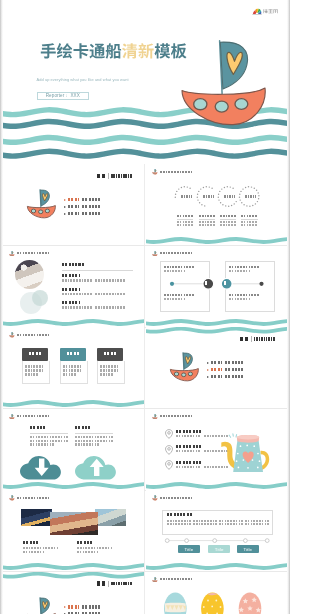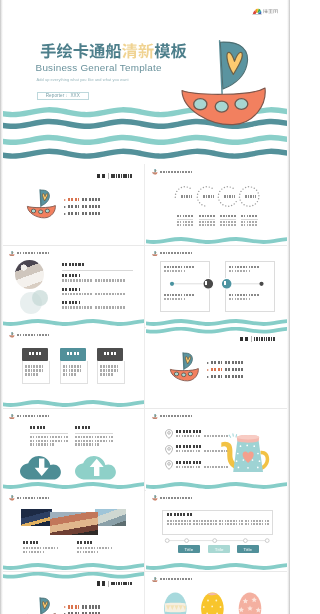--- a/index.html
+++ b/index.html
@@ -615,19 +615,18 @@
       </g>
     </svg>
 
     
     <svg class="hero-title" width="284" height="142" viewBox="3 20 284 142" style="position:absolute;left:0;top:0;">
       <path d="M40.8 51.6V53.6H47.3V56.2C47.3 56.5 47.1 56.6 46.8 56.6C46.4 56.6 45 56.6 43.8 56.6C44.1 57.1 44.5 58 44.6 58.5C46.3 58.5 47.5 58.5 48.2 58.2C49 57.9 49.3 57.4 49.3 56.2V53.6H55.8V51.6H49.3V49.7H54.8V47.8H49.3V45.7C51.1 45.5 52.8 45.2 54.3 44.8L52.9 43.2C50.2 43.9 45.7 44.3 41.8 44.5C42 44.9 42.2 45.7 42.3 46.2C43.9 46.2 45.6 46.1 47.3 45.9V47.8H41.9V49.7H47.3V51.6Z M56.9 56 57.4 57.9C58.9 57.3 60.7 56.5 62.4 55.8L62.1 54.2C60.2 54.9 58.2 55.6 56.9 56ZM57.4 50.4C57.6 50.2 57.9 50.1 59.1 50C58.7 50.7 58.3 51.3 58.1 51.5C57.6 52.1 57.3 52.5 56.9 52.6C57.1 53.1 57.4 54 57.5 54.3C57.9 54.1 58.5 53.8 62.2 52.9C62.1 52.5 62.1 51.8 62.2 51.3L60 51.7C61 50.4 61.9 48.9 62.6 47.5L60.9 46.5C60.7 47.1 60.4 47.7 60.1 48.3L59 48.4C59.8 47.1 60.6 45.4 61.1 43.9L59.3 43.1C58.9 45 57.9 47.1 57.6 47.6C57.3 48.1 57.1 48.5 56.7 48.6C57 49.1 57.3 50 57.4 50.4ZM66.8 43.2C65.8 45.3 64.1 47.2 62.2 48.4C62.5 48.8 63 49.9 63.1 50.3C63.5 50.1 63.9 49.8 64.3 49.4V50.3H70.2V49.1C70.6 49.5 70.9 49.8 71.3 50.1C71.5 49.6 71.9 48.7 72.2 48.2C70.8 47.3 69.2 45.8 68.2 44.4L68.5 43.8ZM69.5 48.5H65.2C66 47.8 66.7 46.9 67.3 46C67.9 46.9 68.7 47.7 69.5 48.5ZM63.1 58.3C63.6 58 64.4 57.9 69.8 57.3C70 57.8 70.2 58.2 70.3 58.6L72 57.8C71.6 56.7 70.6 55 69.7 53.7L68.2 54.4C68.5 54.8 68.8 55.3 69 55.8L65.7 56.1C66.2 55.2 66.9 54.1 67.4 53.2H71.6V51.4H62.9V53.2H65.3C64.8 54.2 63.9 55.6 63.6 55.9C63.3 56.3 62.9 56.4 62.5 56.5C62.7 56.9 63 57.8 63.1 58.3Z M79.4 43.2V49H73.5V50.9H79.5V58.5H81.6V53.9C83.2 54.6 85.5 55.6 86.6 56.2L87.7 54.4C86.4 53.8 83.9 52.8 82.2 52.2L81.6 53.2V50.9H88.3V49H81.5V47H86.8V45.2H81.5V43.2Z M89.8 45C90.7 45.8 92 47 92.6 47.8L94 46.5C93.4 45.7 92.1 44.6 91.1 43.8ZM93.5 49.5H89.6V51.3H91.6V55.2C90.9 55.5 90.2 56.1 89.4 56.8L90.6 58.5C91.3 57.5 92.1 56.5 92.6 56.5C93 56.5 93.5 57 94.2 57.4C95.3 58 96.6 58.2 98.7 58.2C100.4 58.2 103.1 58.1 104.4 58C104.4 57.5 104.7 56.7 104.9 56.2C103.2 56.4 100.5 56.5 98.7 56.5C97 56.5 95.5 56.5 94.4 55.8C94 55.6 93.7 55.4 93.5 55.2ZM95.1 43.8V45.2H100.9C100.5 45.6 100 45.9 99.5 46.1C98.8 45.8 98 45.5 97.4 45.3L96.1 46.3C96.9 46.6 97.7 47 98.5 47.3H94.9V55.8H96.7V53.3H98.6V55.7H100.4V53.3H102.3V54.1C102.3 54.2 102.2 54.3 102.1 54.3C101.9 54.3 101.3 54.3 100.8 54.3C101 54.7 101.2 55.4 101.3 55.8C102.3 55.8 103 55.8 103.5 55.6C104 55.3 104.2 54.9 104.2 54.1V47.3H102L102 47.3L101.1 46.9C102.2 46.2 103.3 45.4 104.1 44.6L103 43.7L102.6 43.8ZM102.3 48.7V49.6H100.4V48.7ZM96.7 51H98.6V51.9H96.7ZM96.7 49.6V48.7H98.6V49.6ZM102.3 51V51.9H100.4V51Z M108.8 47.5C109.1 48.2 109.5 49.2 109.6 49.8L110.8 49.3C110.7 48.7 110.3 47.8 110 47.1ZM108.8 52.6C109.1 53.3 109.6 54.3 109.7 55L111 54.4C110.8 53.8 110.3 52.8 109.9 52.1ZM113.8 51.3V58.6H115.6V57.9H118.5V58.5H120.3V51.3ZM115.6 56.1V53.1H118.5V56.1ZM105.8 50.1V51.7H106.9C106.9 53.7 106.7 56.1 105.7 57.8C106.1 58 106.9 58.5 107.2 58.7C108.3 56.9 108.6 54 108.6 51.7H111.1V56.6C111.1 56.7 111 56.8 110.9 56.8C110.7 56.8 110.1 56.8 109.6 56.8C109.8 57.2 110.1 58 110.1 58.5C111.1 58.5 111.7 58.4 112.2 58.1C112.7 57.8 112.8 57.4 112.8 56.6V50C113.2 50.3 113.6 50.7 113.8 51C115.7 49.8 116.1 48 116.1 46.4V45.8H117.8V48.4C117.8 50 118.1 50.6 119.6 50.6C119.8 50.6 120.1 50.6 120.3 50.6C120.6 50.6 120.9 50.6 121.2 50.5C121.1 50.1 121.1 49.5 121 49C120.8 49.1 120.5 49.1 120.3 49.1C120.2 49.1 119.9 49.1 119.8 49.1C119.6 49.1 119.6 49 119.6 48.5V44.1H114.4V46.4C114.4 47.5 114.2 48.7 112.8 49.6V45.2H110.4L111 43.5L109.1 43.2C109 43.8 108.9 44.6 108.7 45.2H106.9V50.1ZM111.1 46.7V50.1H108.6V46.7Z" fill="#4d7f8b"></path>
       <path d="M122.8 44.9C123.7 45.4 124.8 46.2 125.4 46.7L126.6 45.2C126 44.7 124.8 44 124 43.6ZM122 49.1C123 49.6 124.2 50.4 124.8 51L126 49.5C125.4 48.9 124.1 48.2 123.1 47.7ZM122.6 57.1 124.4 58.2C125.1 56.6 125.9 54.8 126.6 53L125 51.9C124.2 53.8 123.3 55.8 122.6 57.1ZM129.3 53.9H134.2V54.7H129.3ZM129.3 52.6V51.9H134.2V52.6ZM130.7 43.2V44.4H126.9V45.7H130.7V46.4H127.3V47.7H130.7V48.4H126.3V49.8H137.3V48.4H132.7V47.7H136.2V46.4H132.7V45.7H136.6V44.4H132.7V43.2ZM127.5 50.4V58.6H129.3V56.1H134.2V56.6C134.2 56.8 134.1 56.9 133.9 56.9C133.7 56.9 132.9 56.9 132.2 56.9C132.4 57.3 132.7 58.1 132.7 58.5C133.9 58.6 134.7 58.5 135.3 58.3C135.9 58 136 57.5 136 56.7V50.4Z M139.8 53.4C139.5 54.3 139 55.2 138.4 55.8C138.7 56.1 139.3 56.5 139.6 56.8C140.3 56 140.9 54.9 141.3 53.8ZM143.7 54C144.2 54.7 144.7 55.8 145 56.4L146.3 55.6C146.1 56.2 145.9 56.7 145.6 57.2C146 57.4 146.7 58 147.1 58.3C148.5 56.3 148.7 52.9 148.7 50.6V50.4H150.3V58.5H152.2V50.4H153.7V48.6H148.7V46.1C150.3 45.8 152 45.4 153.3 44.8L151.8 43.4C150.6 43.9 148.7 44.5 146.9 44.8V50.6C146.9 52.1 146.8 54 146.3 55.6C146 55 145.5 54 145 53.3ZM141.2 46.4H143.7C143.5 47 143.2 47.9 143 48.5H141L141.8 48.3C141.7 47.8 141.5 47 141.2 46.4ZM141.1 43.6C141.3 43.9 141.5 44.4 141.6 44.9H138.8V46.4H141L139.7 46.8C139.9 47.3 140.1 48 140.1 48.5H138.5V50.1H141.7V51.4H138.6V53H141.7V56.5C141.7 56.6 141.6 56.7 141.4 56.7C141.3 56.7 140.7 56.7 140.2 56.7C140.5 57.1 140.7 57.8 140.8 58.3C141.6 58.3 142.3 58.2 142.8 58C143.3 57.7 143.4 57.3 143.4 56.5V53H146.1V51.4H143.4V50.1H146.4V48.5H144.7C144.9 48 145.2 47.3 145.4 46.7L144 46.4H146.1V44.9H143.6C143.4 44.3 143.1 43.7 142.9 43.2Z" fill="#f0d392"></path>
       <path d="M162.6 50.5H167.1V51.2H162.6ZM162.6 48.5H167.1V49.2H162.6ZM166 43.2V44.4H164.1V43.2H162.2V44.4H160.3V46H162.2V46.9H164.1V46H166V46.9H167.9V46H169.7V44.4H167.9V43.2ZM160.8 47.2V52.6H163.9C163.9 52.9 163.8 53.2 163.8 53.5H160V55.1H163.1C162.5 56 161.4 56.6 159.4 57C159.8 57.4 160.2 58.1 160.4 58.6C163.1 57.9 164.4 56.9 165.1 55.5C165.9 57 167.2 58 169 58.5C169.3 58 169.8 57.3 170.2 56.9C168.7 56.6 167.6 56 166.9 55.1H169.8V53.5H165.7L165.8 52.6H168.9V47.2ZM156.7 43.2V46.3H154.9V48.1H156.7V48.5C156.2 50.4 155.4 52.5 154.5 53.6C154.8 54.2 155.3 55.1 155.5 55.6C155.9 54.9 156.3 54 156.7 52.9V58.5H158.5V51.1C158.9 51.8 159.2 52.5 159.4 53L160.5 51.6C160.2 51.2 159 49.3 158.5 48.7V48.1H160V46.3H158.5V43.2Z M173.3 43.2V46.3H171.3V48.1H173.2C172.7 50.1 171.9 52.4 170.9 53.6C171.2 54.1 171.6 55.1 171.7 55.6C172.3 54.7 172.8 53.4 173.3 51.9V58.5H175.1V50.8C175.4 51.5 175.7 52.3 175.9 52.8L177 51.3C176.8 50.8 175.5 48.9 175.1 48.4V48.1H176.8V46.3H175.1V43.2ZM179.3 49.5C179.7 51.4 180.3 53.2 181.1 54.6C180.2 55.7 179.2 56.4 177.9 56.9C178.9 54.6 179.2 51.8 179.3 49.5ZM184.7 43.3C183 44 180 44.4 177.4 44.5V48.4C177.4 51 177.2 54.9 175.4 57.5C175.8 57.7 176.7 58.3 177 58.6C177.4 58.1 177.7 57.6 177.9 57C178.3 57.3 178.8 58.1 179.1 58.6C180.3 58 181.3 57.2 182.2 56.3C183 57.3 184 58 185.2 58.6C185.5 58.1 186.1 57.3 186.5 56.9C185.3 56.4 184.3 55.7 183.4 54.7C184.5 53 185.3 50.8 185.7 48L184.5 47.7L184.1 47.7H179.3V46.1C181.7 46 184.2 45.6 186.1 44.9ZM183.5 49.5C183.2 50.8 182.8 51.9 182.3 52.9C181.7 51.9 181.3 50.7 181 49.5Z" fill="#4d7f8b"></path>
     </svg>
 
-    <div class="hero-sub">Business General Template</div>
     <div class="hero-tag">Add up everything what you like and what you want</div>
     <div class="hero-rep">
       <span>Reporter： XXX</span>
     </div>
   </div>
 </div>
 
 </body></html>

